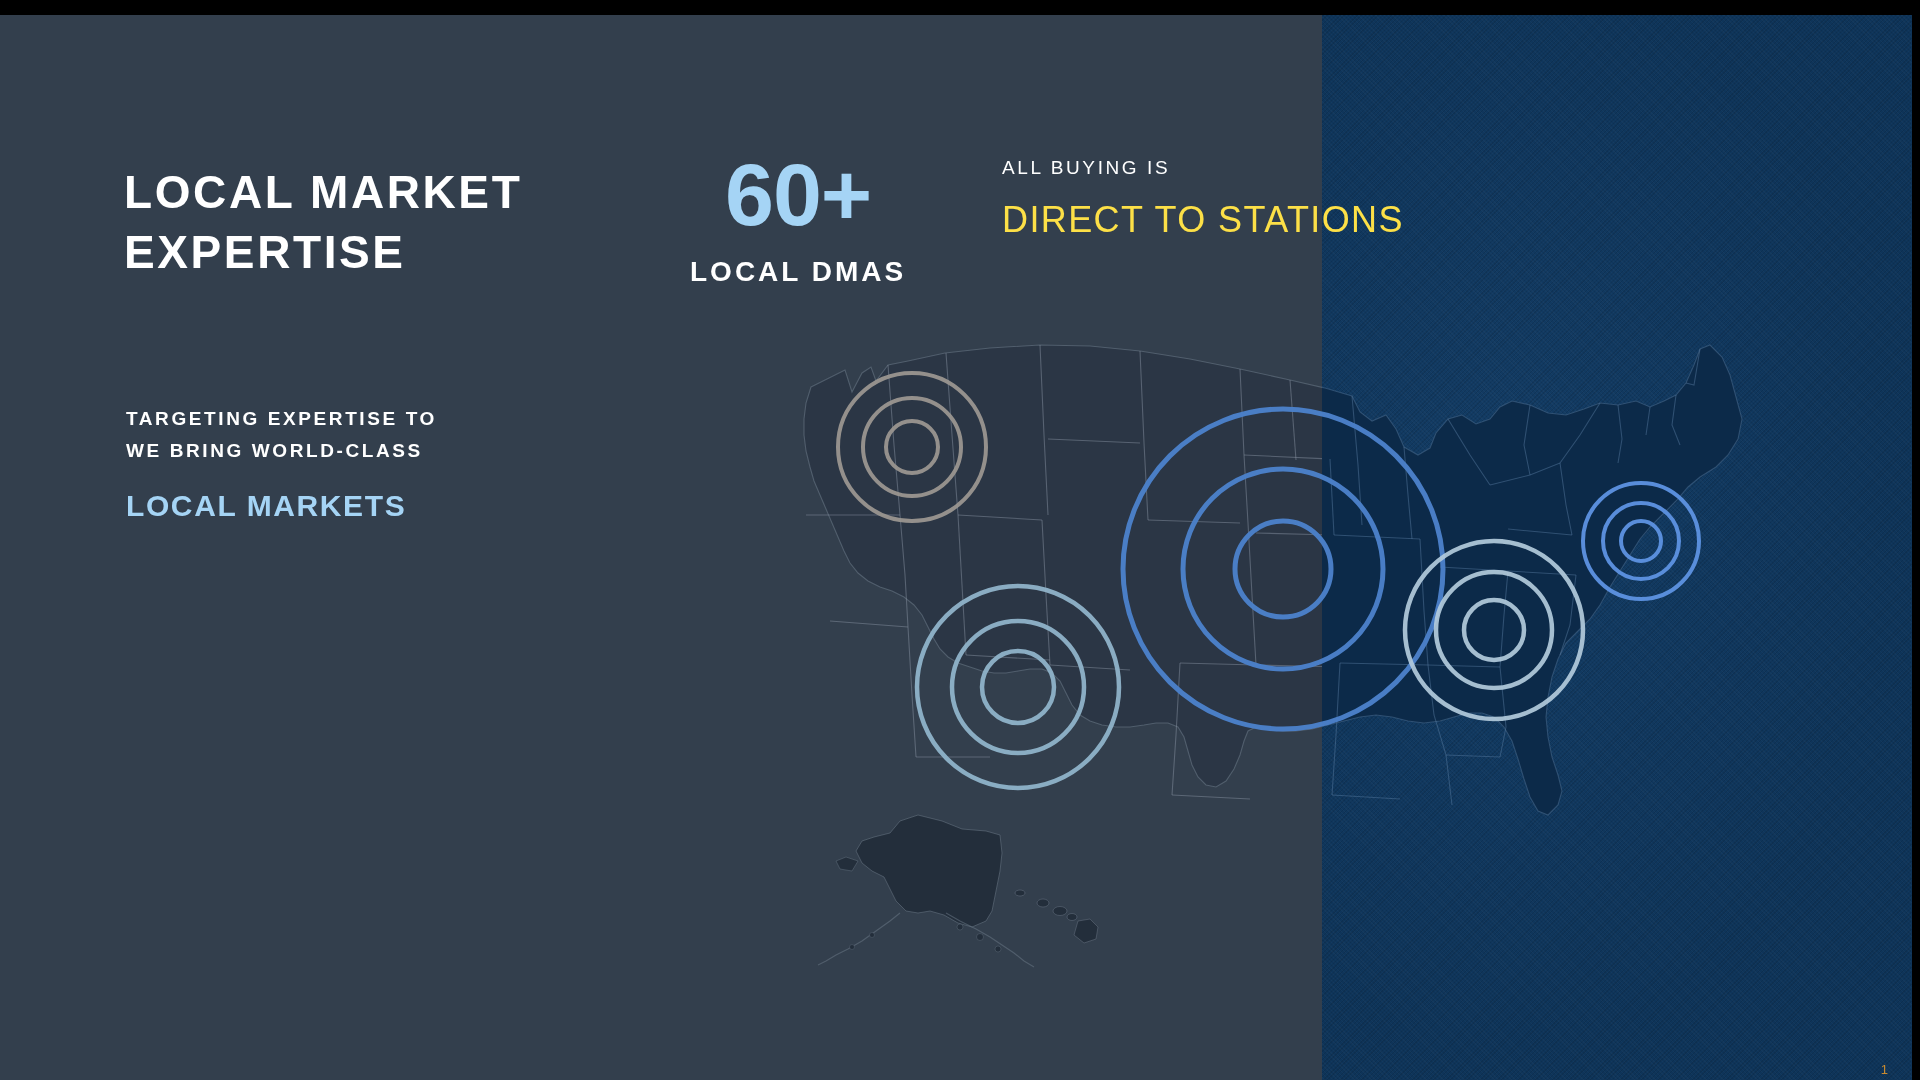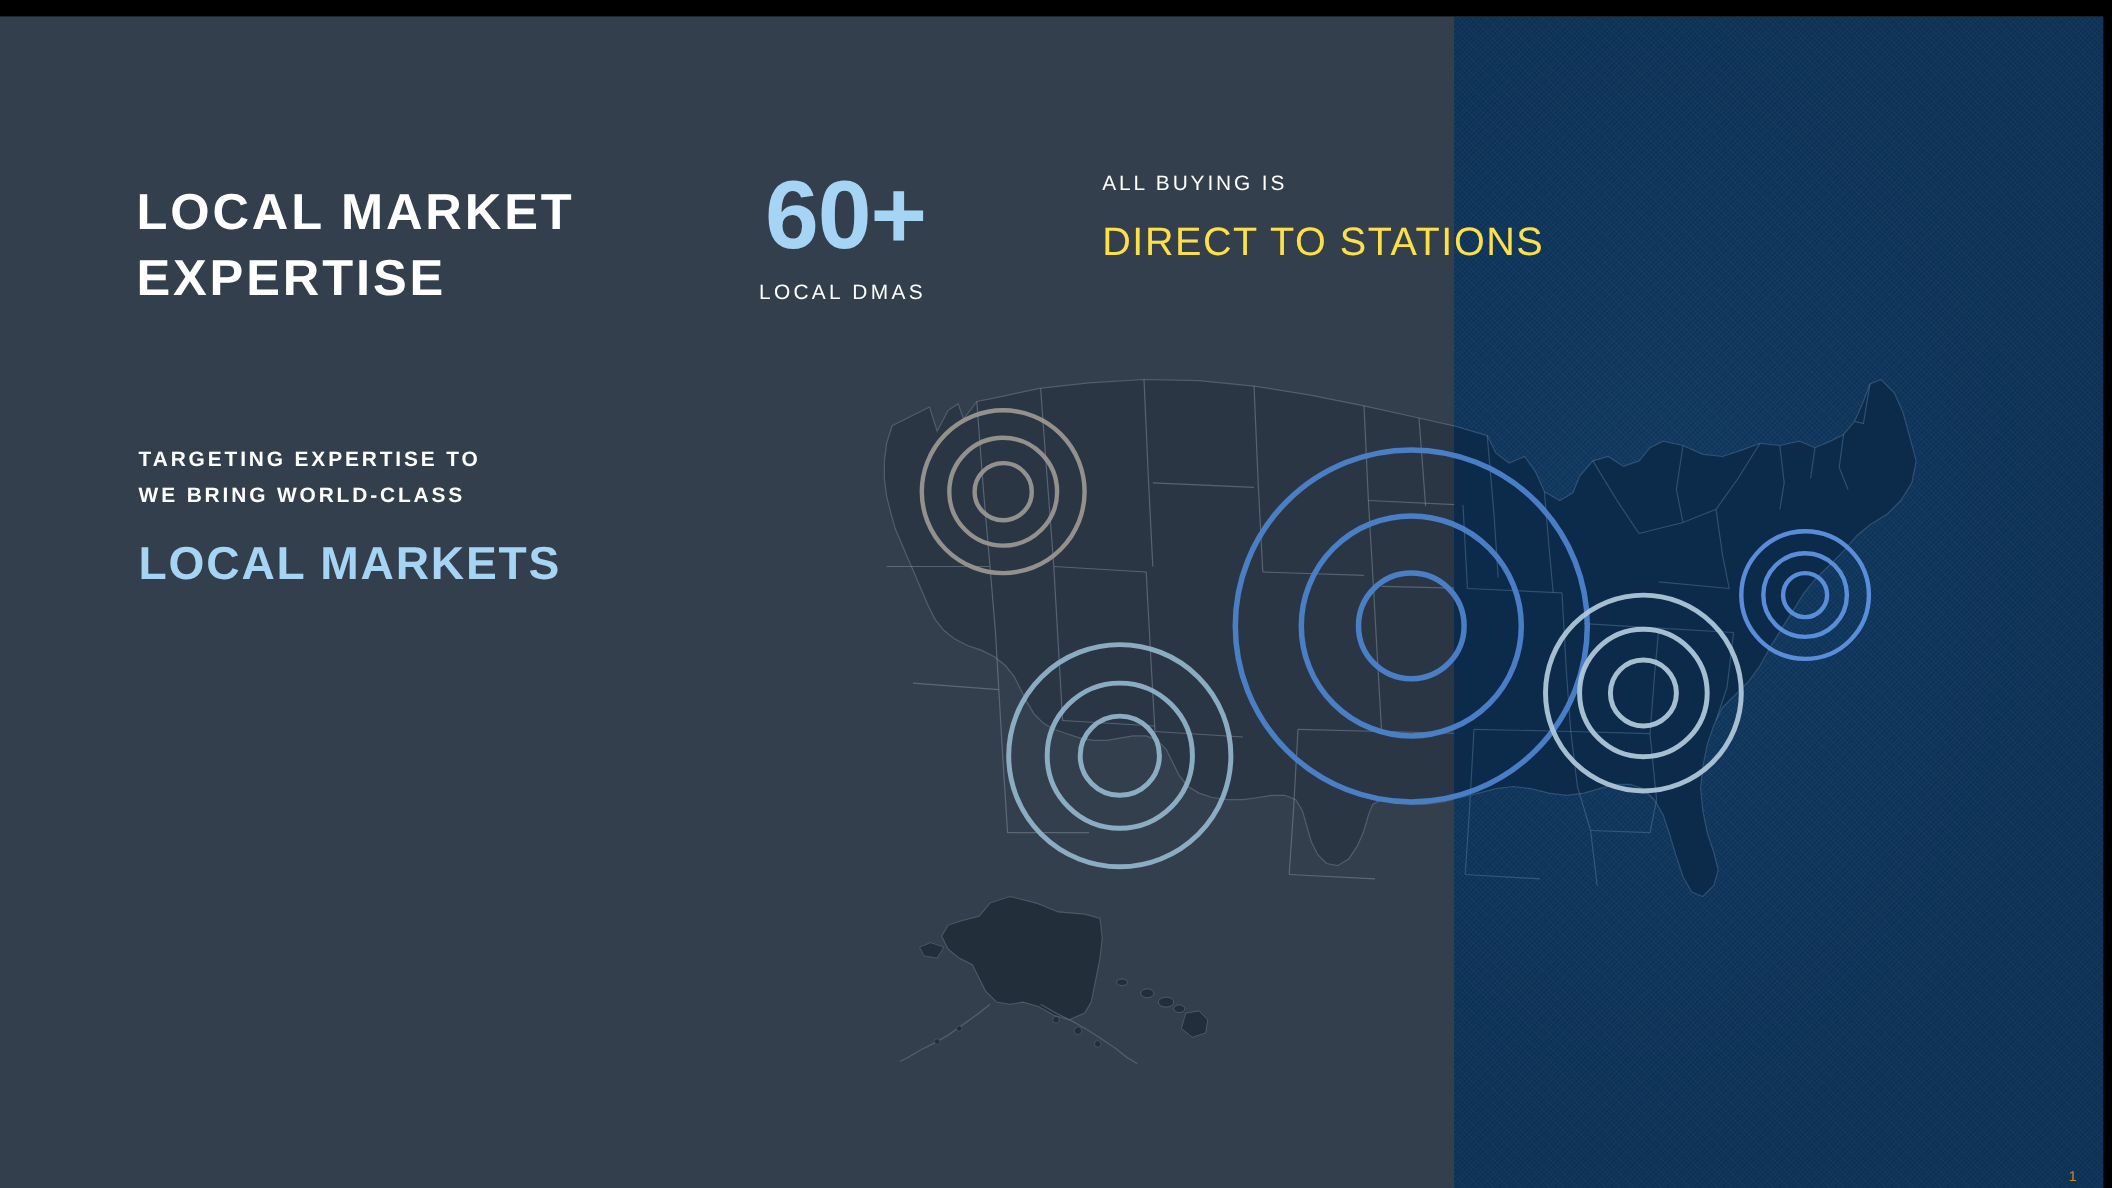--- a/index.html
+++ b/index.html
@@ -82,45 +82,45 @@
     color: #ffffff;
     font-size: 19px;
     font-weight: bold;
     letter-spacing: 2.6px;
     line-height: 1.68;
     text-transform: uppercase;
   }
   .sub-accent {
     margin-top: 22px;
     color: #a5d4f5;
-    font-size: 42px;
+    font-size: 30px;
     font-weight: bold;
     letter-spacing: 1.6px;
     line-height: 1.1;
     text-transform: uppercase;
   }
 
   .stat-block {
     position: absolute;
     left: 690px;
     top: 140px;
-    text-align: right;
+    text-align: center;
   }
   .stat-number {
     color: #a5d4f5;
     font-size: 88px;
     font-weight: bold;
     letter-spacing: -1px;
     line-height: 0.92;
   }
   .stat-label {
     margin-top: 20px;
     color: #ffffff;
-    font-size: 19px;
-    font-weight: normal;
+    font-size: 28px;
+    font-weight: bold;
     letter-spacing: 3px;
     text-transform: uppercase;
   }
 
   .buying-block {
     position: absolute;
     left: 1002px;
     top: 142px;
   }
   .buying-kicker {

